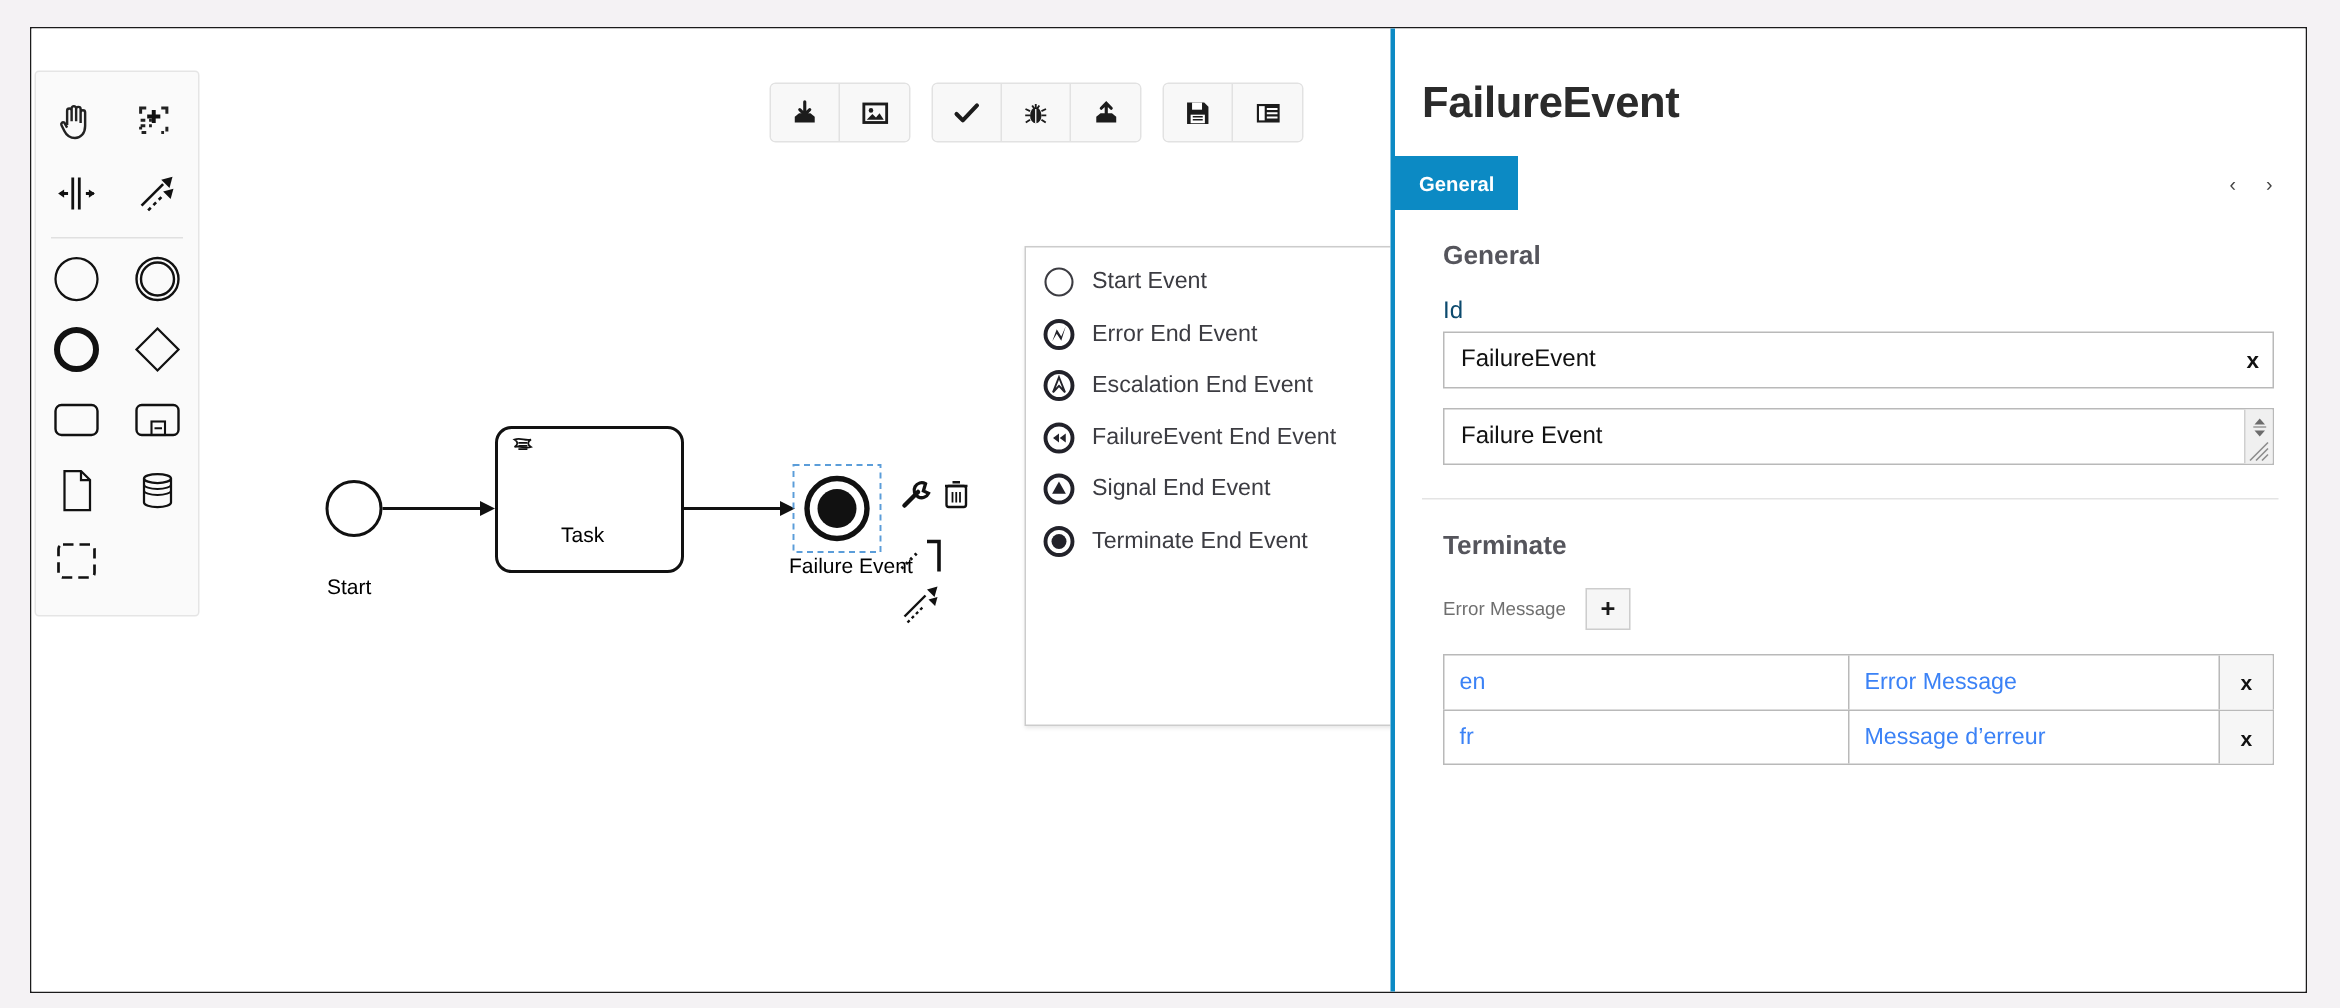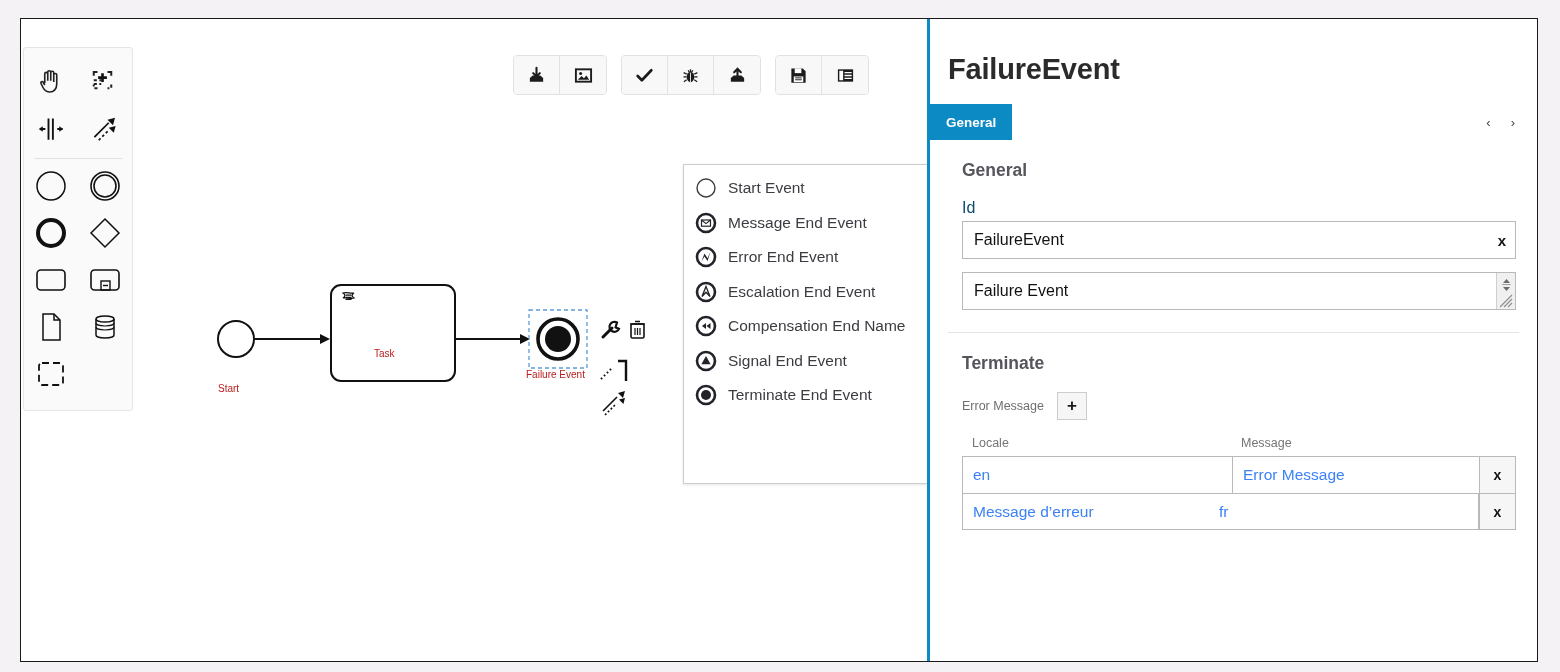--- a/index.html
+++ b/index.html
@@ -84,21 +84,21 @@
     border-right: 1px solid #e2e2e2;
     cursor: pointer;
     color: #1c1c1c;
   }
   .tb-btn:last-child { border-right: none; }
 
   
   #diagram { position: absolute; left: 0; top: 0; width: 906px; height: 642px; }
   .dlabel {
     position: absolute;
-    font-size: 10px; color: #b91c1c;
+    font-size: 14px; color: #000000;
     font-family: "Liberation Sans", sans-serif;
     white-space: nowrap;
     text-align: center;
   }
 
   
   #replace-menu {
     position: absolute; left: 638px; top: 145px;
     width: 246px; height: 320px;
     background: #ffffff;
@@ -468,30 +468,20 @@
           <svg width="22" height="22" viewBox="0 0 22 22">
               <circle cx="11" cy="11" r="9" fill="#fff" stroke="#3c3c42" stroke-width="1.4"></circle>
             </svg>
         </span>
         <span class="rm-label">Start Event</span>
       </div>
       <div class="rm-item">
         <span class="rm-icon">
           <svg width="22" height="22" viewBox="0 0 22 22">
             <circle cx="11" cy="11" r="9" fill="#fff" stroke="#22222a" stroke-width="2.6"></circle>
-            <rect x="6.5" y="8" width="9" height="6.2" fill="none" stroke="#22222a" stroke-width="1.2"></rect>
-            <path d="M6.5 8l4.5 3.6L15.5 8" fill="none" stroke="#22222a" stroke-width="1.2"></path>
-          </svg>
-        </span>
-        <span class="rm-label">Message End Event</span>
-      </div>
-      <div class="rm-item">
-        <span class="rm-icon">
-          <svg width="22" height="22" viewBox="0 0 22 22">
-            <circle cx="11" cy="11" r="9" fill="#fff" stroke="#22222a" stroke-width="2.6"></circle>
             <path d="M6.5 15.5l3-8 3 4.8 3-6.8-3 9.6-3-4.6z" fill="#22222a"></path>
           </svg>
         </span>
         <span class="rm-label">Error End Event</span>
       </div>
       <div class="rm-item">
         <span class="rm-icon">
           <svg width="22" height="22" viewBox="0 0 22 22">
             <circle cx="11" cy="11" r="9" fill="#fff" stroke="#22222a" stroke-width="2.6"></circle>
             <path d="M11 5.5l4 10-4-4.2-4 4.2z" fill="none" stroke="#22222a" stroke-width="1.3"></path>
@@ -500,21 +490,21 @@
         <span class="rm-label">Escalation End Event</span>
       </div>
       <div class="rm-item">
         <span class="rm-icon">
           <svg width="22" height="22" viewBox="0 0 22 22">
             <circle cx="11" cy="11" r="9" fill="#fff" stroke="#22222a" stroke-width="2.6"></circle>
             <path d="M11 8v6l-4-3z" fill="#22222a"></path>
             <path d="M15.5 8v6l-4-3z" fill="#22222a"></path>
           </svg>
         </span>
-        <span class="rm-label">Compensation End Name</span>
+        <span class="rm-label">FailureEvent End Event</span>
       </div>
       <div class="rm-item">
         <span class="rm-icon">
           <svg width="22" height="22" viewBox="0 0 22 22">
             <circle cx="11" cy="11" r="9" fill="#fff" stroke="#22222a" stroke-width="2.6"></circle>
             <path d="M11 6l4.6 8.2H6.4z" fill="#22222a"></path>
           </svg>
         </span>
         <span class="rm-label">Signal End Event</span>
       </div>
@@ -571,30 +561,26 @@
       <div class="sep-line"></div>
 
       <div class="sec-head">Terminate</div>
 
       <div class="param-row">
         <span class="param-label">Error Message</span>
         <span class="add-btn">+</span>
       </div>
 
       <div class="ptable">
-        <div class="pt-head">
-          <span class="pt-h-locale">Locale</span>
-          <span class="pt-h-msg">Message</span>
-        </div>
         <div class="pt-row">
           <span class="pt-cell pt-locale">en</span>
           <span class="pt-cell pt-msg">Error Message</span>
           <span class="pt-del">x</span>
         </div>
         <div class="pt-row">
+          <span class="pt-cell pt-locale">fr</span>
           <span class="pt-cell pt-msg">Message d’erreur</span>
-          <span class="pt-cell pt-locale">fr</span>
           <span class="pt-del">x</span>
         </div>
       </div>
     </div>
   </div>
 </div>
 
 </body></html>

